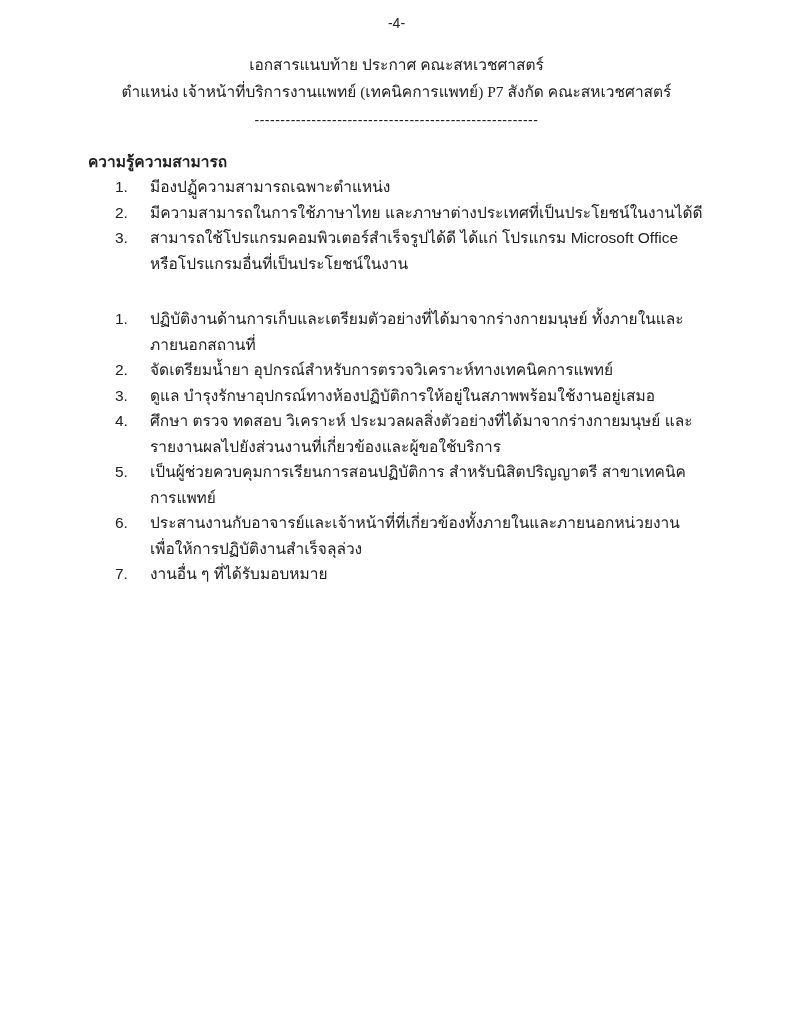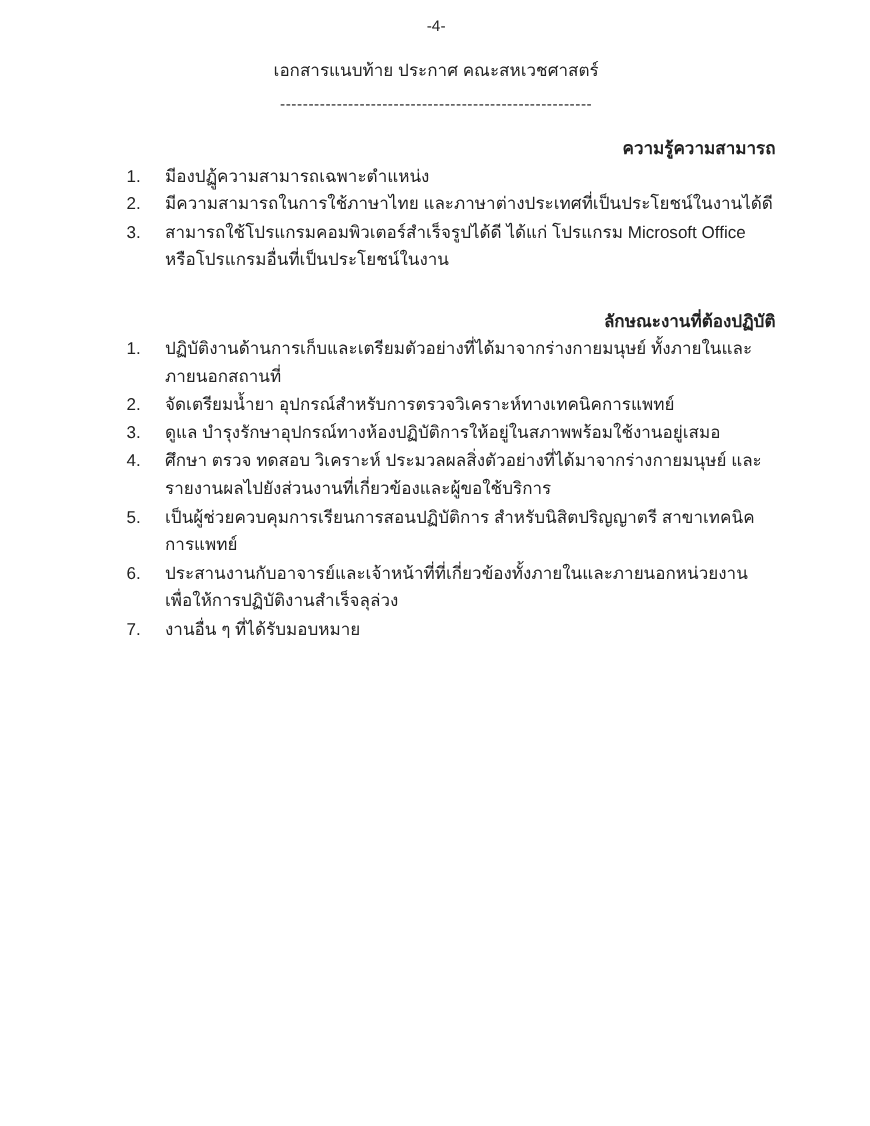--- a/index.html
+++ b/index.html
@@ -23,42 +23,41 @@
     text-align: center;
     font-size: 14px;
     line-height: 18px;
     margin: 0 0 20px 0;
   }
   .doc-header {
     text-align: center;
     font-size: 15.5px;
     line-height: 26.5px;
   }
-  .doc-header .hline { margin: 0; }
+  .doc-header .hline { margin: 0; font-family: Liberation Serif, serif; }
   .divider {
     text-align: center;
     font-size: 14px;
     line-height: 14px;
     margin-top: 8px;
     letter-spacing: 0.5px;
     white-space: nowrap;
     overflow: hidden;
   }
   .section {
     margin-top: 22px;
   }
   .section + .section {
     margin-top: 30px;
   }
   .section-title {
     font-weight: bold;
     font-size: 15.5px;
     line-height: 25px;
     margin: 0;
-    text-align: right;
   }
   .item-list {
     margin: 0;
     padding: 0;
     list-style: none;
   }
   .item {
     display: flex;
     align-items: flex-start;
     font-size: 15.5px;
@@ -76,20 +75,21 @@
 </style>
 </head>
 <body>
 
 <div class="page">
 
   <div class="page-number">-4-</div>
 
   <div class="doc-header">
     <p class="hline">เอกสารแนบท้าย ประกาศ คณะสหเวชศาสตร์</p>
+    <p class="hline">ตำแหน่ง เจ้าหน้าที่บริการงานแพทย์ (เทคนิคการแพทย์) P7  สังกัด คณะสหเวชศาสตร์</p>
     <div class="divider">-------------------------------------------------------</div>
   </div>
 
   <div class="section">
     <h3 class="section-title">ความรู้ความสามารถ</h3>
     <ol class="item-list">
       <li class="item">
         <span class="item-num">1.</span>
         <span class="item-text">มีองปฏู้ความสามารถเฉพาะตำแหน่ง</span>
       </li>
@@ -98,21 +98,20 @@
         <span class="item-text">มีความสามารถในการใช้ภาษาไทย และภาษาต่างประเทศที่เป็นประโยชน์ในงานได้ดี</span>
       </li>
       <li class="item">
         <span class="item-num">3.</span>
         <span class="item-text">สามารถใช้โปรแกรมคอมพิวเตอร์สำเร็จรูปได้ดี ได้แก่ โปรแกรม Microsoft Office หรือโปรแกรมอื่นที่เป็นประโยชน์ในงาน</span>
       </li>
     </ol>
   </div>
 
   <div class="section">
-    <h3 class="section-title">ลักษณะงานที่ต้องปฏิบัติ</h3>
     <ol class="item-list">
       <li class="item">
         <span class="item-num">1.</span>
         <span class="item-text">ปฏิบัติงานด้านการเก็บและเตรียมตัวอย่างที่ได้มาจากร่างกายมนุษย์ ทั้งภายในและภายนอกสถานที่</span>
       </li>
       <li class="item">
         <span class="item-num">2.</span>
         <span class="item-text">จัดเตรียมน้ำยา อุปกรณ์สำหรับการตรวจวิเคราะห์ทางเทคนิคการแพทย์</span>
       </li>
       <li class="item">

